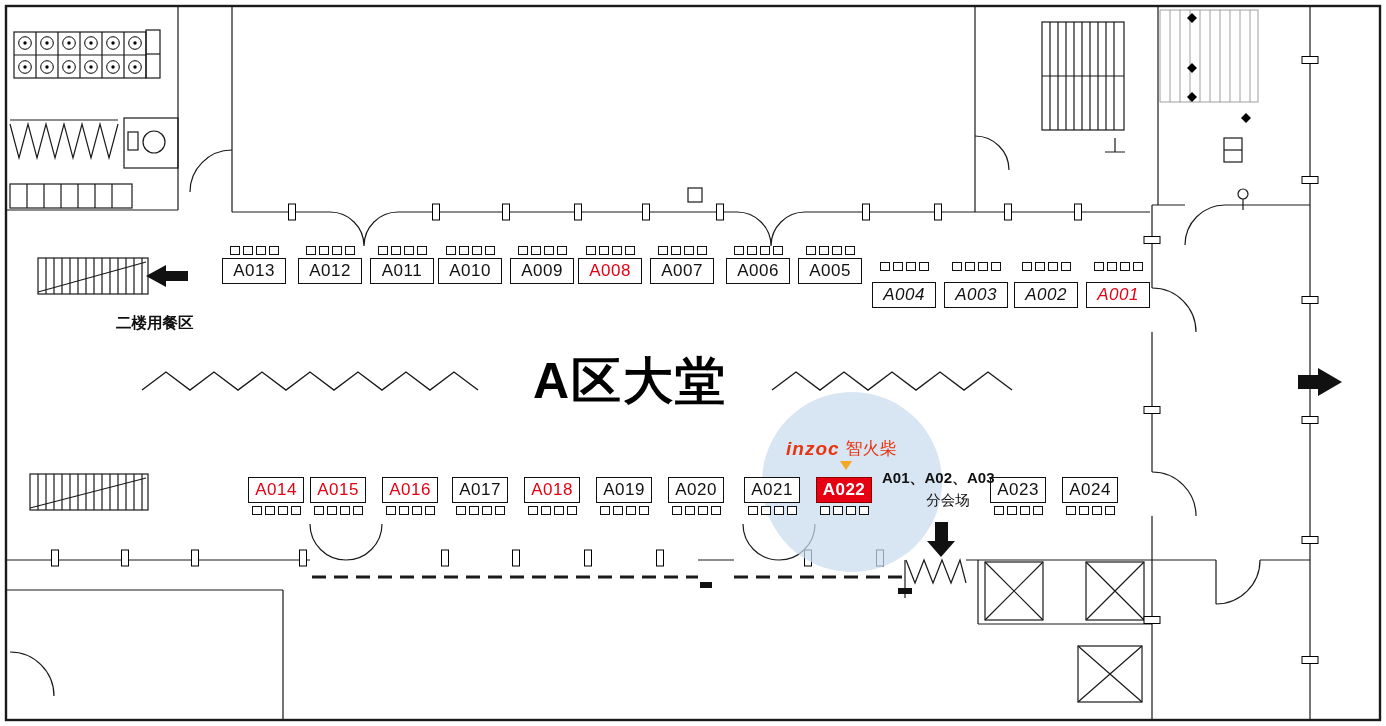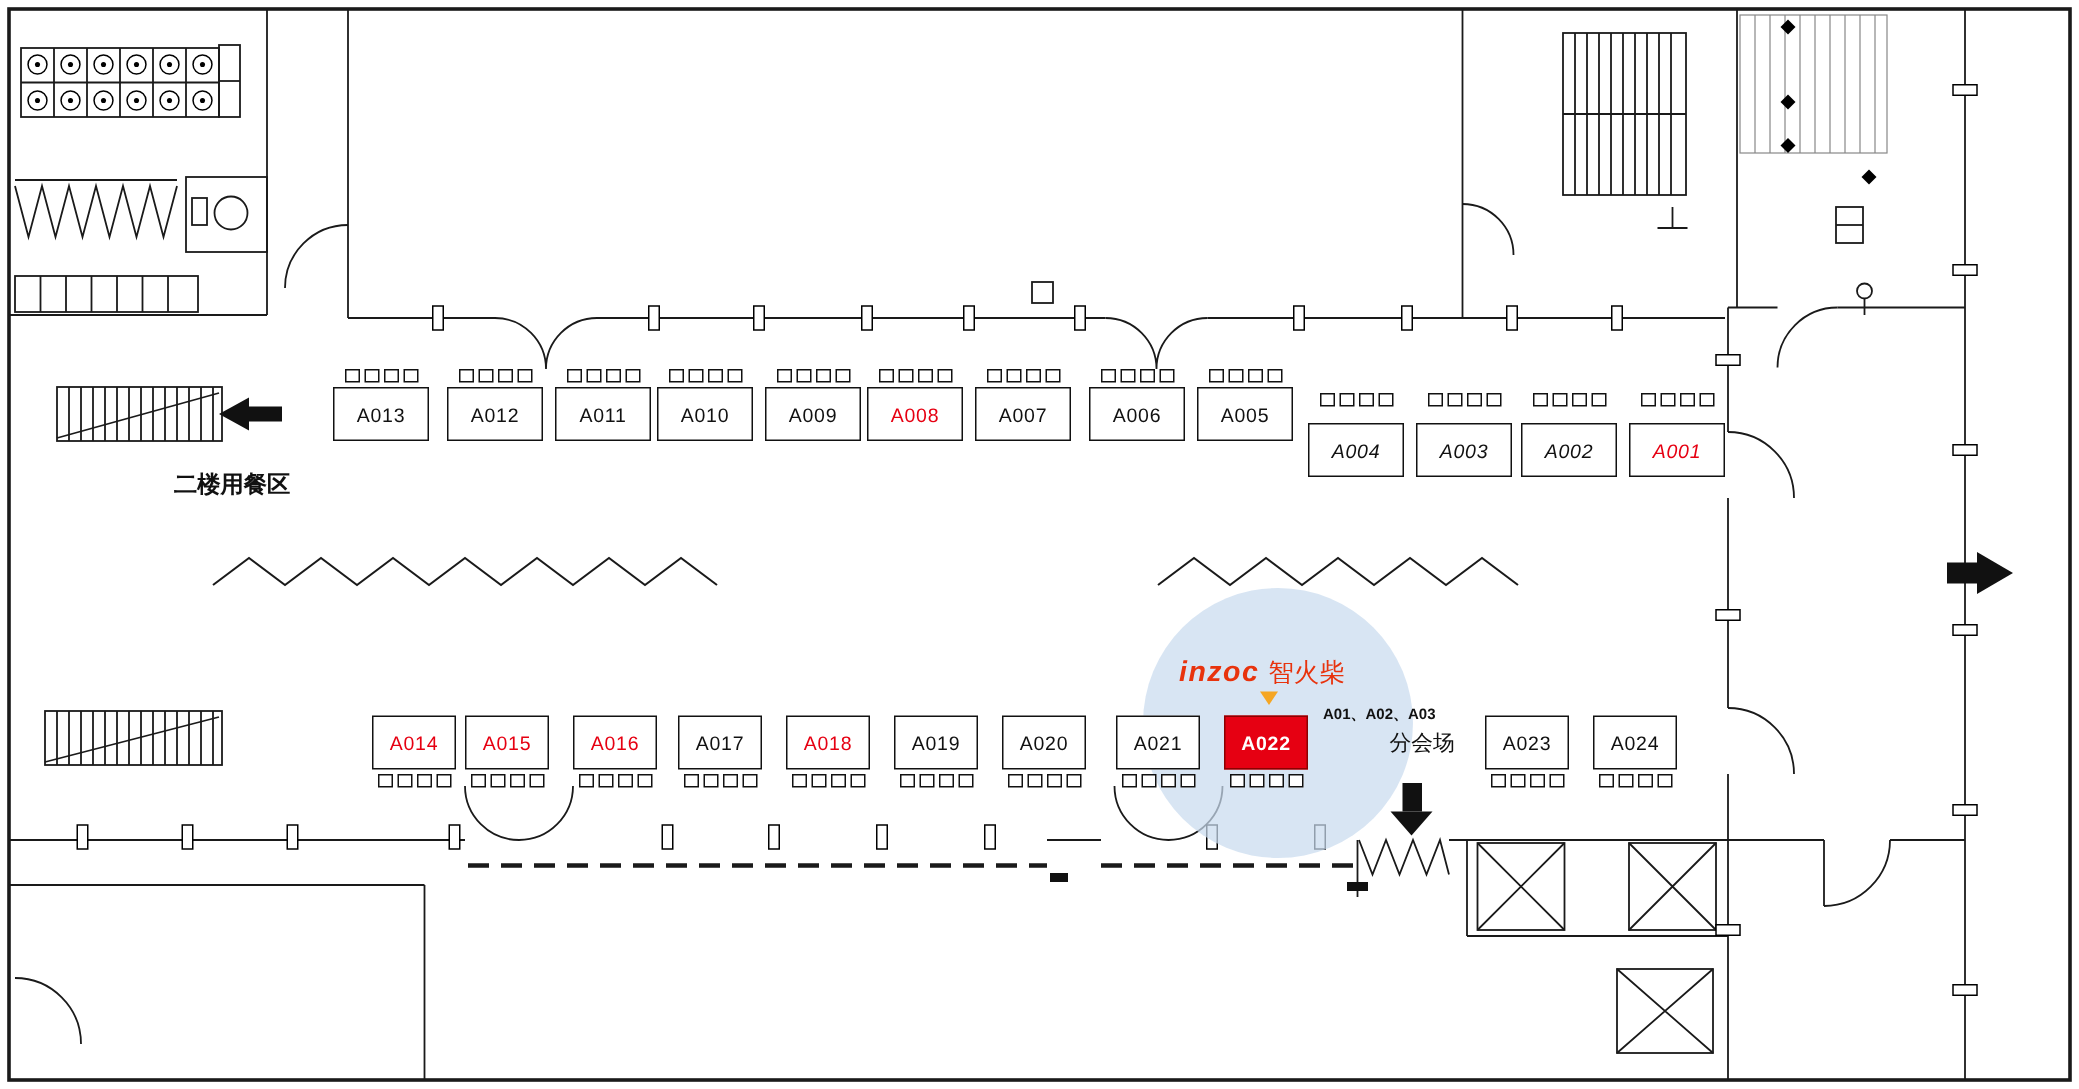--- a/index.html
+++ b/index.html
@@ -9,39 +9,39 @@
   }
   svg.bg{position:absolute;left:0;top:0;}
 
   
   .booth{position:absolute;width:64px;}
   .booth.bottom{width:56px;}
   .booth.top{top:246px;}
   .booth.top2{top:262px;font-style:italic;}
   .booth.bottom{top:477px;}
   .tag{
-    box-sizing:border-box;height:36px;border:1.5px solid #111;background:#fff;
+    box-sizing:border-box;height:26px;border:1.5px solid #111;background:#fff;
     display:flex;align-items:center;justify-content:center;
-    font-size:13px;letter-spacing:.5px;
+    font-size:17px;letter-spacing:.5px;
   }
   .seats{display:flex;justify-content:center;gap:3px;}
   .seats i{display:block;width:10px;height:9px;border:1.2px solid #111;background:#fff;box-sizing:border-box;}
   .booth.top .seats{margin-bottom:3px;}
   .booth.top2 .seats{margin-bottom:11px;}
   .booth.bottom .seats{margin-top:3px;}
   .booth.red .tag{color:var(--booth-red,#e60012);}
   .booth.selected .tag{background:var(--booth-red,#e60012);color:#fff;border-color:#8c0000;font-weight:bold;}
 
   
   .hall-title{position:absolute;left:480px;top:348px;width:300px;text-align:center;
     font-size:50px;font-weight:800;letter-spacing:2px;color:#000;white-space:nowrap;}
   .dining-label{position:absolute;left:116px;top:313px;font-size:15.5px;font-weight:700;}
   .tob-label{position:absolute;left:1180px;top:362px;font-size:29px;font-weight:800;letter-spacing:1px;white-space:nowrap;}
   .subvenue{position:absolute;left:882px;top:469px;width:132px;}
-  .subvenue .l1{font-size:10px;font-weight:700;white-space:nowrap;}
+  .subvenue .l1{font-size:15px;font-weight:700;white-space:nowrap;}
   .subvenue .l2{font-size:14.5px;font-weight:400;text-align:center;margin-top:3px;}
 
   
   .logo{position:absolute;left:786px;top:437px;display:flex;align-items:flex-end;gap:6px;}
   .logo .latin{font-size:19px;font-weight:800;font-style:italic;letter-spacing:1px;color:var(--logo-red,#e8330d);}
   .logo .cn{font-size:17px;font-weight:400;color:var(--logo-red,#e8330d);}
   .logo-pointer{position:absolute;left:840px;top:461px;width:0;height:0;
     border-left:6px solid transparent;border-right:6px solid transparent;
     border-top:9px solid var(--logo-orange,#f5a623);}
 
@@ -435,20 +435,21 @@
   <div class="booth bottom" style="left:1062px">
     <div class="tag">A024</div>
     <div class="seats">
         <i></i>
         <i></i>
         <i></i>
         <i></i>
       </div>
   </div>
 
+  <div class="hall-title">A区大堂</div>
 
   <div class="arr arrowL-head"></div>
   <div class="arr arrowL-shaft"></div>
   <div class="dining-label">二楼用餐区</div>
 
   <div class="arr arrowR-shaft"></div>
   <div class="arr arrowR-head"></div>
 
   <div class="logo">
     <span class="latin">inzoc</span>

